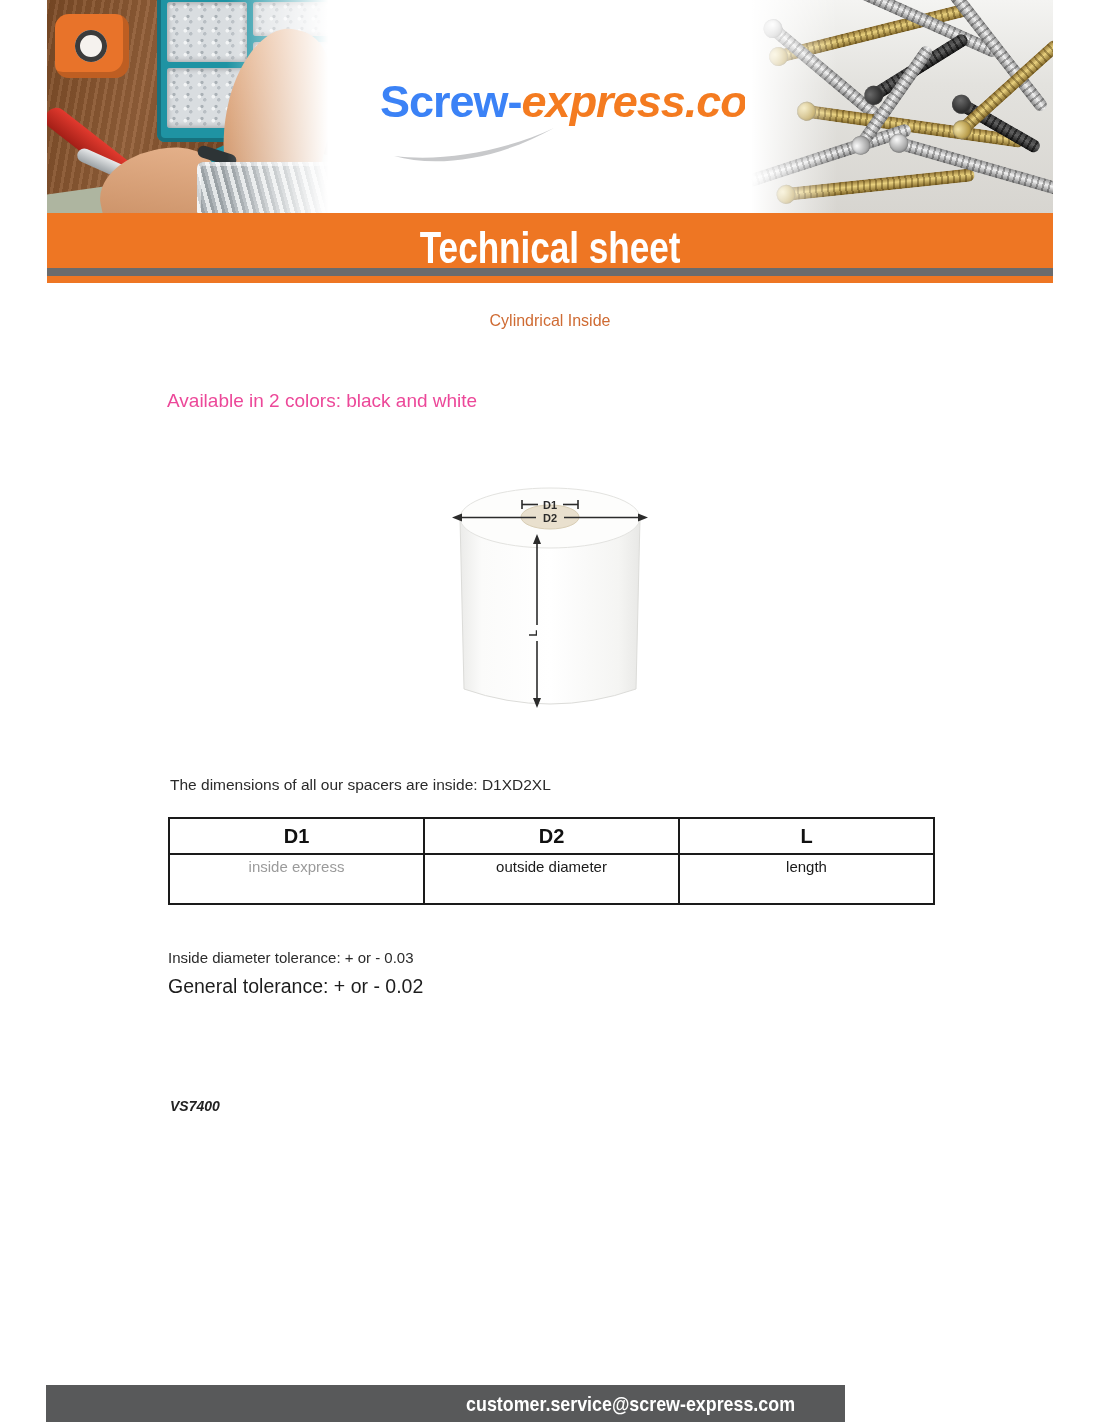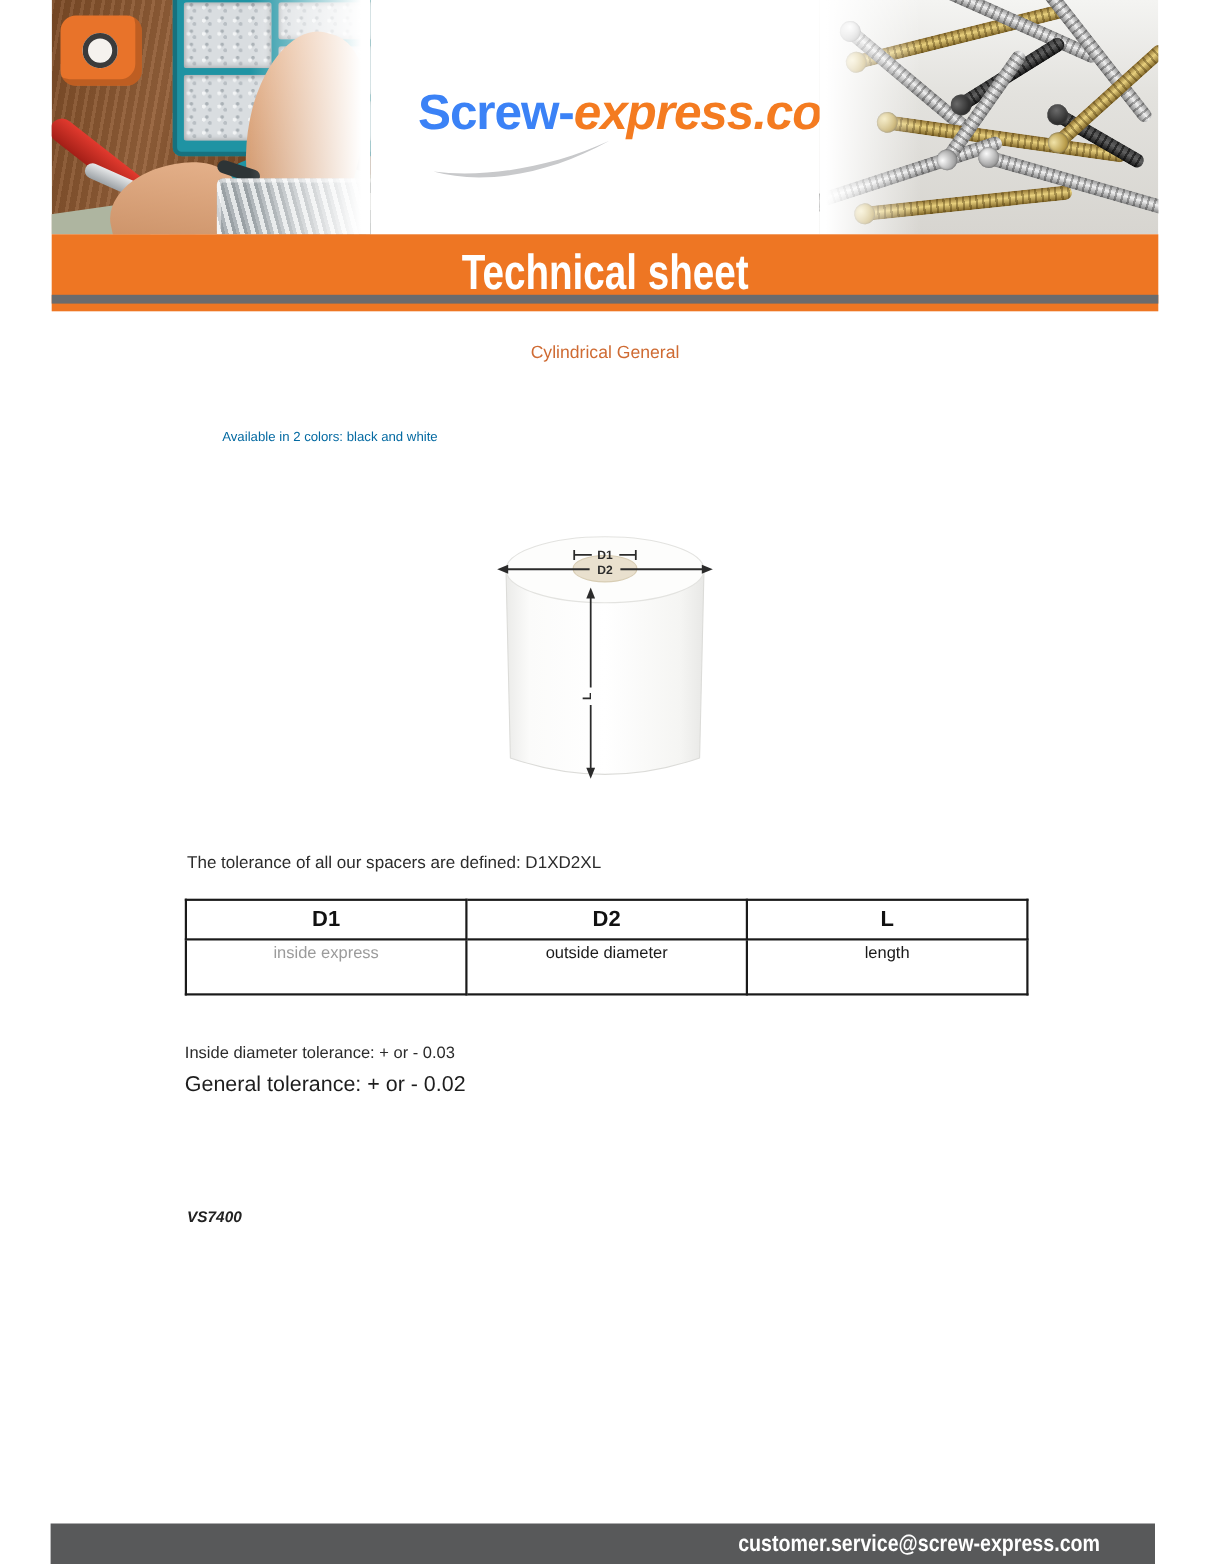--- a/index.html
+++ b/index.html
@@ -65,40 +65,40 @@
   
   .banner { position:absolute; left:47px; top:213px; width:1006px; height:70px; background:#ee7623;
     display:flex; align-items:center; justify-content:center; }
   .banner-text { color:#ffffff; font-size:45px; font-weight:700; letter-spacing:0;
     transform:scaleX(0.78); transform-origin:center; }
   .banner-underline { position:absolute; left:47px; top:268px; width:1006px; height:8px; background:#6a6b6d; }
 
   
   .product-title { position:absolute; left:0; top:312px; width:1100px; text-align:center;
     font-size:16px; color:#cf6b33; }
-  .availability { position:absolute; left:167px; top:390px; font-size:12px; color:#0369a1;margin-left:35px; }
+  .availability { position:absolute; left:167px; top:390px; font-size:19px; color:#ec4899; }
   .dim-intro { position:absolute; left:170px; top:776px; font-size:15.5px; color:#2b2b2b; }
 
   
   .diagram { position:absolute; left:450px; top:476px; width:200px; height:258px; }
 
   
   .dim-table { position:absolute; left:168px; top:817px; width:767px; border-collapse:collapse; table-layout:fixed; }
   .dim-table th, .dim-table td { border:2px solid #1a1a1a; text-align:center; }
   .dim-table th { height:36px; font-size:20px; font-weight:700; color:#111; vertical-align:middle; }
   .dim-table td { height:50px; font-size:15px; vertical-align:top; padding-top:3px; color:#1a1a1a; }
   .dim-table td.faded { color:#9b9b9b; }
 
   
   .tol-inside { position:absolute; left:168px; top:949px; font-size:15px; color:#2b2b2b; }
   .tol-general { position:absolute; left:168px; top:975px; font-size:19.5px; color:#1d1d1d; }
   .ref-code { position:absolute; left:170px; top:1098px; font-size:14px; font-weight:700; font-style:italic; color:#222; }
 
   
-  .footer-bar { position:absolute; left:46px; top:1385px; width:1004px; height:37px; background:#58595a;
+  .footer-bar { position:absolute; left:46px; top:1385px; width:799px; height:37px; background:#58595a;
     display:flex; align-items:center; justify-content:flex-end; padding-right:50px; }
   .footer-email { color:#ffffff; font-size:21px; font-weight:700; transform:scaleX(0.85); transform-origin:right center; }
 </style>
 </head>
 <body>
 
 <div class="page">
 
   <div class="photo photo-left">
     <div class="wood"></div>
@@ -144,21 +144,21 @@
     <div class="rod gold" style="left:200px; top:80px;  width:130px; transform:rotate(-42deg);"></div>
     <div class="rod silver" style="left:90px;  top:90px;  width:120px; transform:rotate(-55deg);"></div>
     <div class="fade-left"></div>
   </div>
 
   <div class="banner">
     <span class="banner-text">Technical sheet</span>
   </div>
   <div class="banner-underline"></div>
 
-  <div class="product-title">Cylindrical General</div>
+  <div class="product-title">Cylindrical Inside</div>
   <div class="availability">Available in 2 colors: black and white</div>
 
   <div class="diagram">
     <svg width="200" height="258" viewBox="0 0 200 258">
       <defs>
         <linearGradient id="bodyGrad" x1="0" y1="0" x2="1" y2="0">
           <stop offset="0" stop-color="#ebebe9"></stop>
           <stop offset="0.12" stop-color="#fbfbfa"></stop>
           <stop offset="0.5" stop-color="#ffffff"></stop>
           <stop offset="0.88" stop-color="#f5f5f3"></stop>
@@ -193,21 +193,21 @@
         <line x1="87" y1="165" x2="87" y2="224"></line>
       </g>
       <g fill="#2b2b2b">
         <polygon points="87,58 83,68 91,68"></polygon>
         <polygon points="87,232 83,222 91,222"></polygon>
       </g>
       <text x="87" y="157" text-anchor="middle" font-size="11" font-weight="bold" fill="#2b2b2b" font-family="Liberation Sans, sans-serif" transform="rotate(-90 87 157)">L</text>
     </svg>
   </div>
 
-  <div class="dim-intro">The tolerance of all our spacers are defined: D1XD2XL</div>
+  <div class="dim-intro">The dimensions of all our spacers are inside: D1XD2XL</div>
 
   <table class="dim-table">
     <tbody>
         <tr>
       <th>D1</th>
       <th>D2</th>
       <th>L</th>
     </tr>
     <tr>
       <td class="faded">inside express</td>

